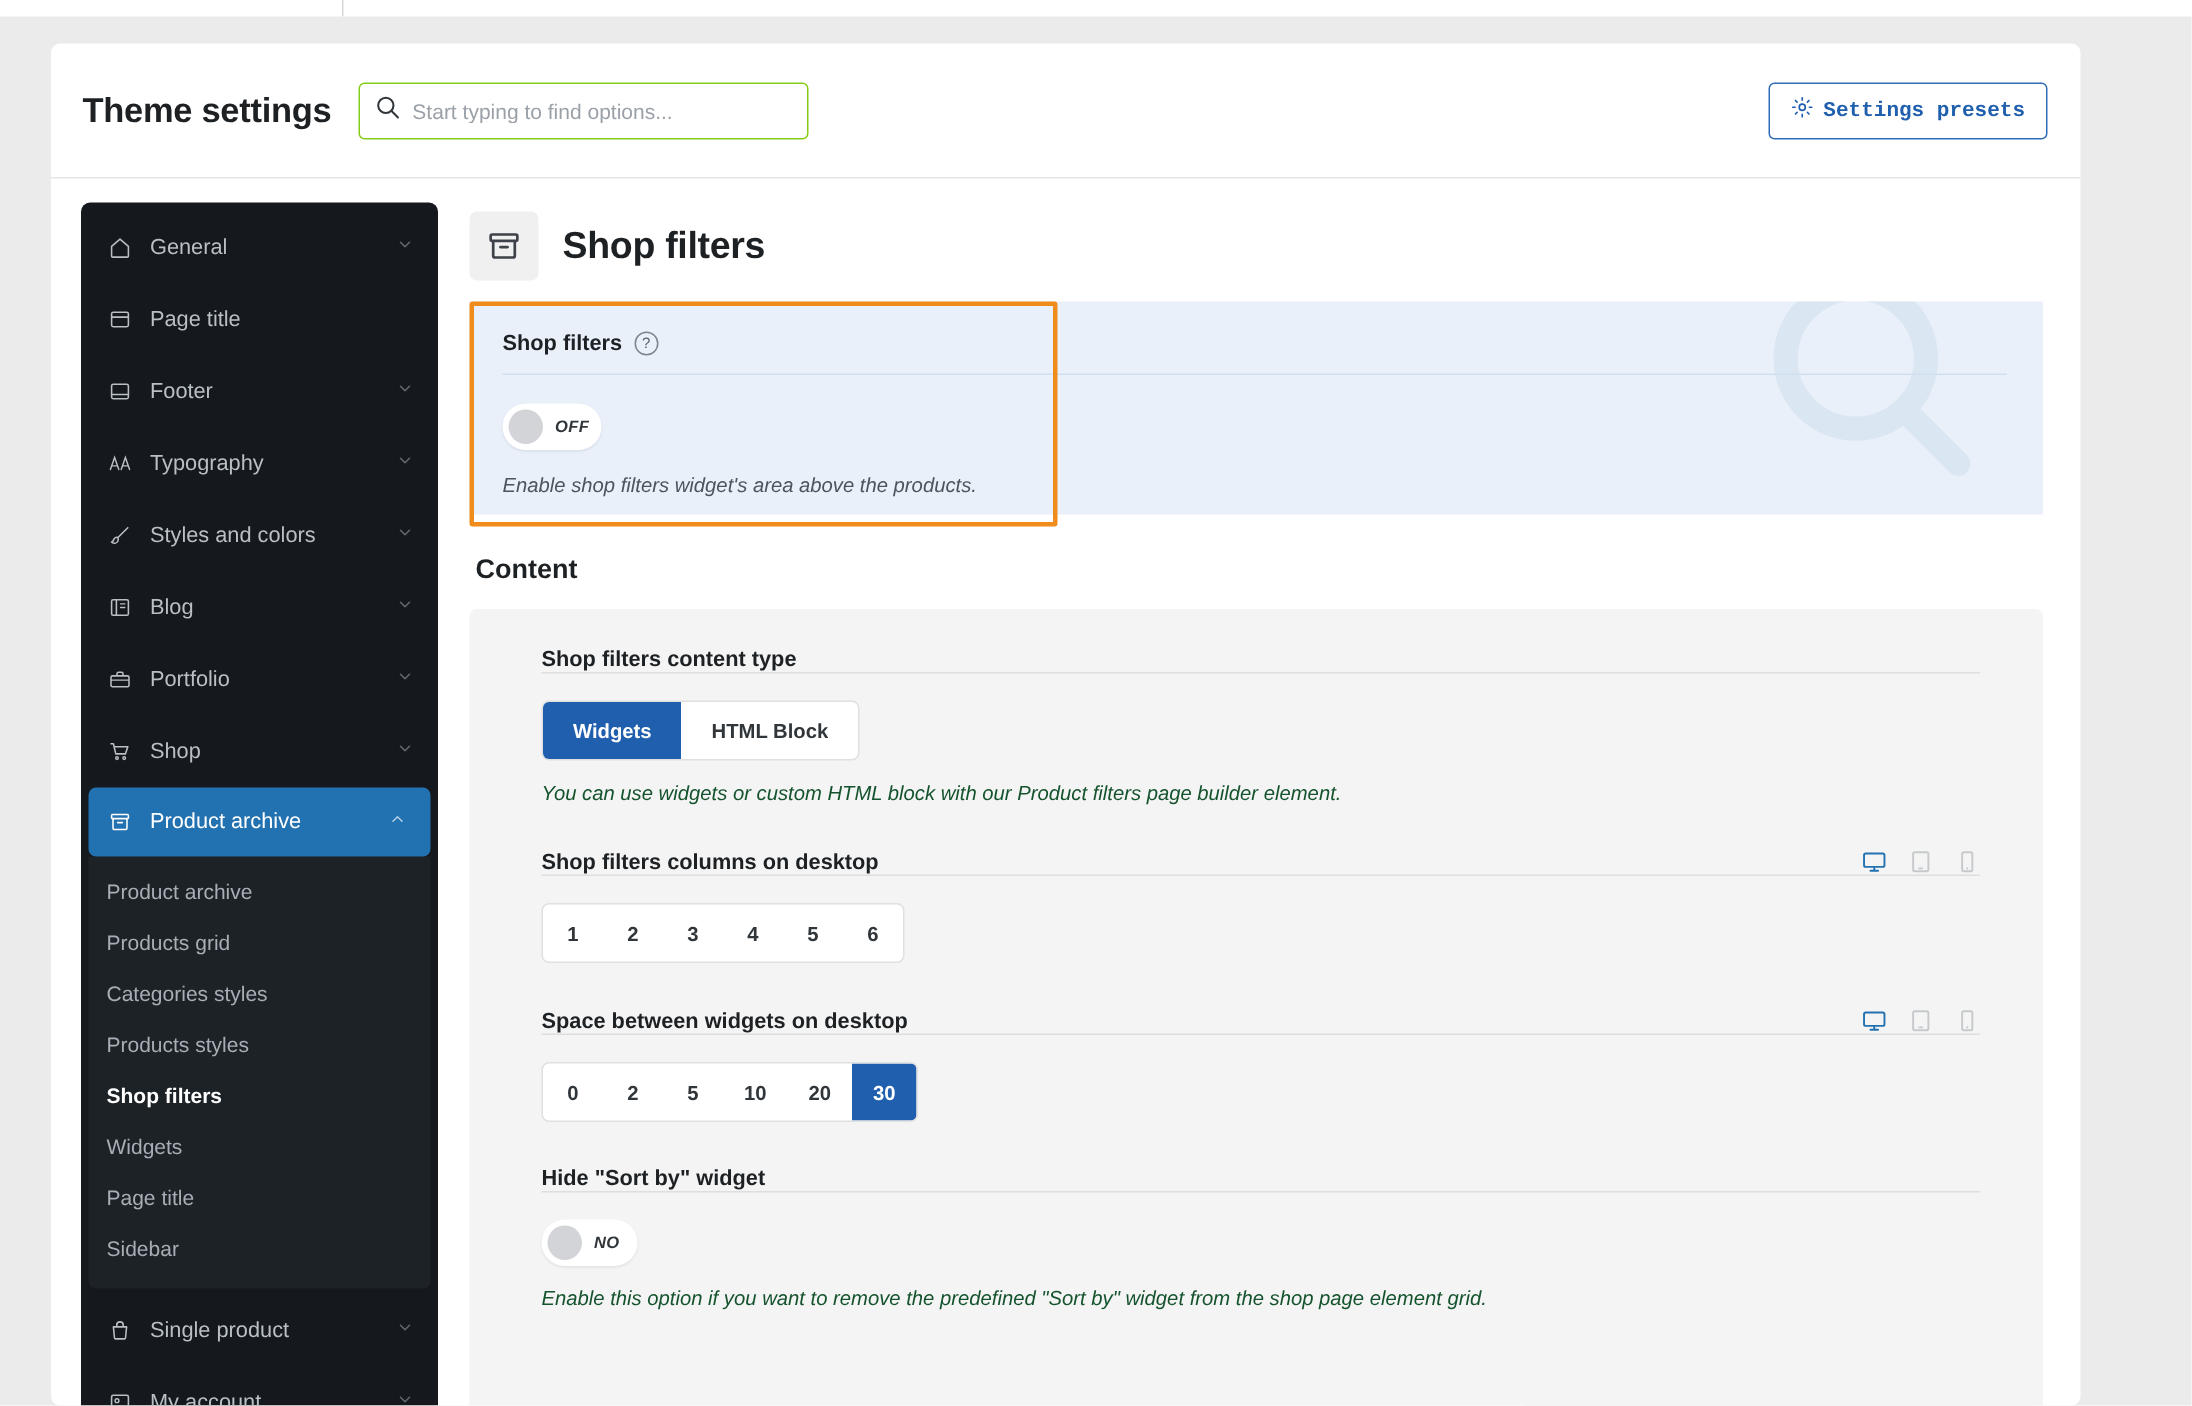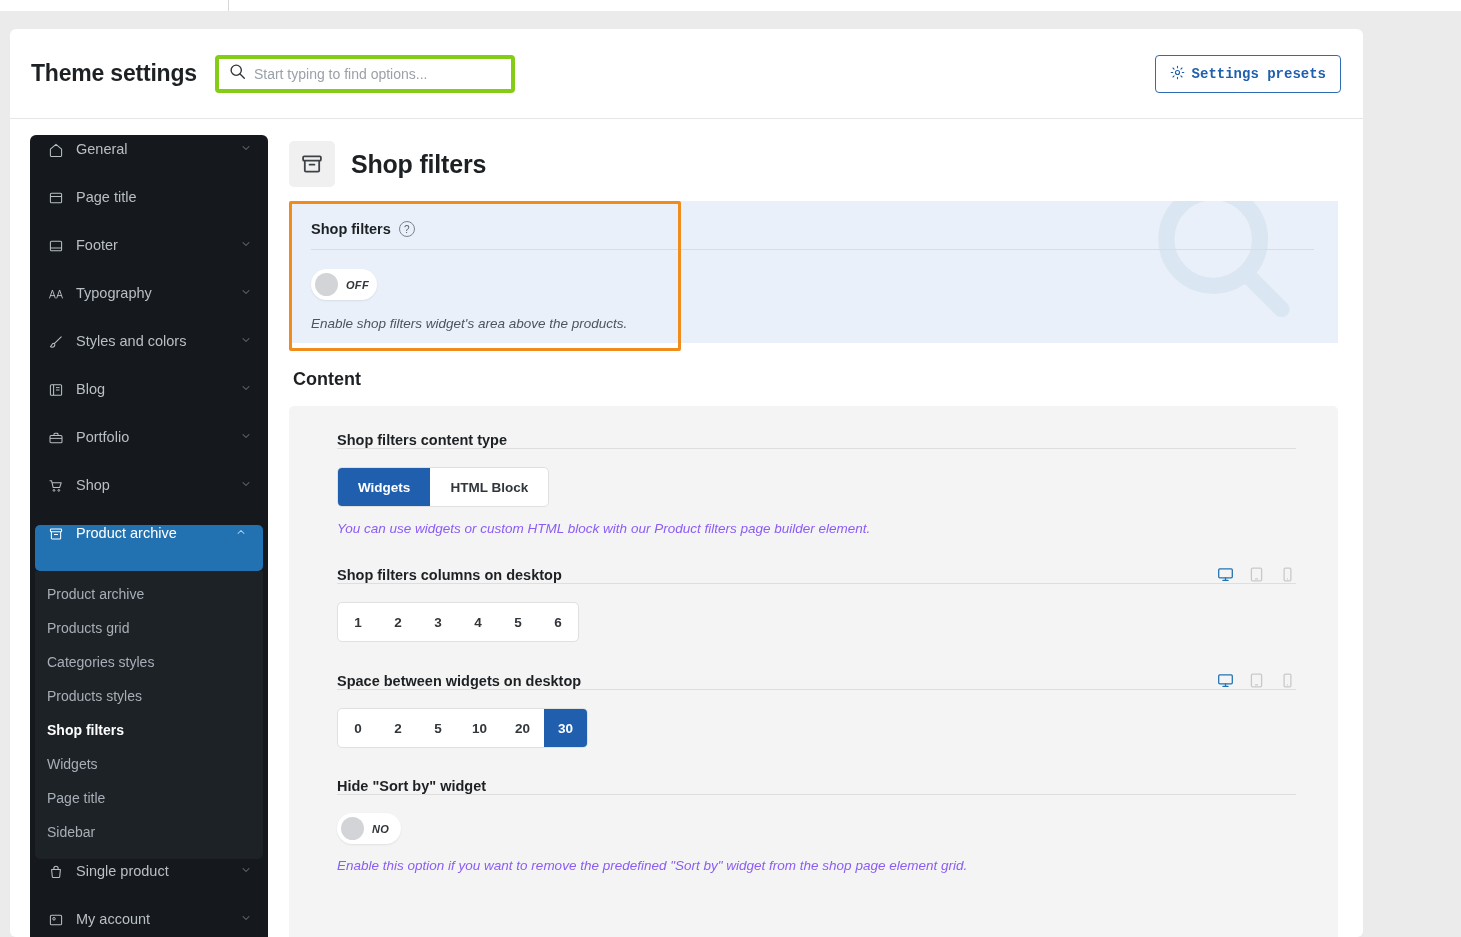--- a/index.html
+++ b/index.html
@@ -22,21 +22,21 @@
   }
 
   
   .page-bg {
     position: absolute; top: 11px; left: 0; width: 1461px; height: 926px;
     background: #ebebeb;
   }
 
   
   .panel {
-    position: absolute; top: 29px; left: 10px;
+    position: absolute; top: 29px; left: 34px;
     width: 1353px; height: 908px;
     background: #ffffff;
     border-radius: 6px;
     overflow: hidden;
   }
 
   
   .panel-header {
     position: relative;
     height: 90px;
@@ -46,21 +46,21 @@
   .app-title {
     margin-left: 21px;
     font-size: 23px;
     font-weight: bold;
     color: #1d2124;
     letter-spacing: -0.2px;
   }
   .search-box {
     margin-left: 18px;
     width: 300px; height: 38px;
-    border: 4px solid #84cc16;
+    border: 1px solid #84cc16;
     border-radius: 4px;
     display: flex; align-items: center;
     padding: 0 10px;
     background: #fff;
   }
   .search-box svg { flex: 0 0 auto; }
   .search-input {
     border: none; outline: none;
     font-family: "Liberation Sans", sans-serif;
     font-size: 14px;
@@ -98,21 +98,21 @@
   .sidebar-inner {
     background: #15191d;
     border-radius: 6px 6px 0 0;
     width: 238px;
     height: 802px;
     overflow: hidden;
     padding-top: 6px;
   }
   .nav-item {
     height: 48px;
-    display: flex; 
+    display: flex; align-items: center;
     padding: 0 16px 0 17px;
     color: #b9bfc6;
     font-size: 14.5px;
     cursor: pointer;
     position: relative;
   }
   .nav-item .nav-ico {
     width: 18px; height: 18px;
     display: flex; align-items: center; justify-content: center;
     margin-right: 11px; flex: 0 0 18px;
@@ -266,21 +266,21 @@
     padding: 0 14px;
     font-size: 13.5px; font-weight: bold; color: #31363b;
     cursor: pointer;
     background: transparent;
   }
   .seg.sel { background: #1f5fae; color: #ffffff; }
   .btn-group.wide .seg { padding: 0 20px; }
 
   .row-desc {
     margin-top: 14px;
-    font-size: 13.5px; font-style: italic; color: #8b5cf6;
+    font-size: 13.5px; font-style: italic; color: #14532d;
   }
   .toggle.sm { margin-top: 18px; width: 64px; height: 31px; }
 </style>
 </head>
 <body>
 
 <div class="top-strip">
   <div class="top-strip-divider"></div>
 </div>
 <div class="page-bg"></div>

